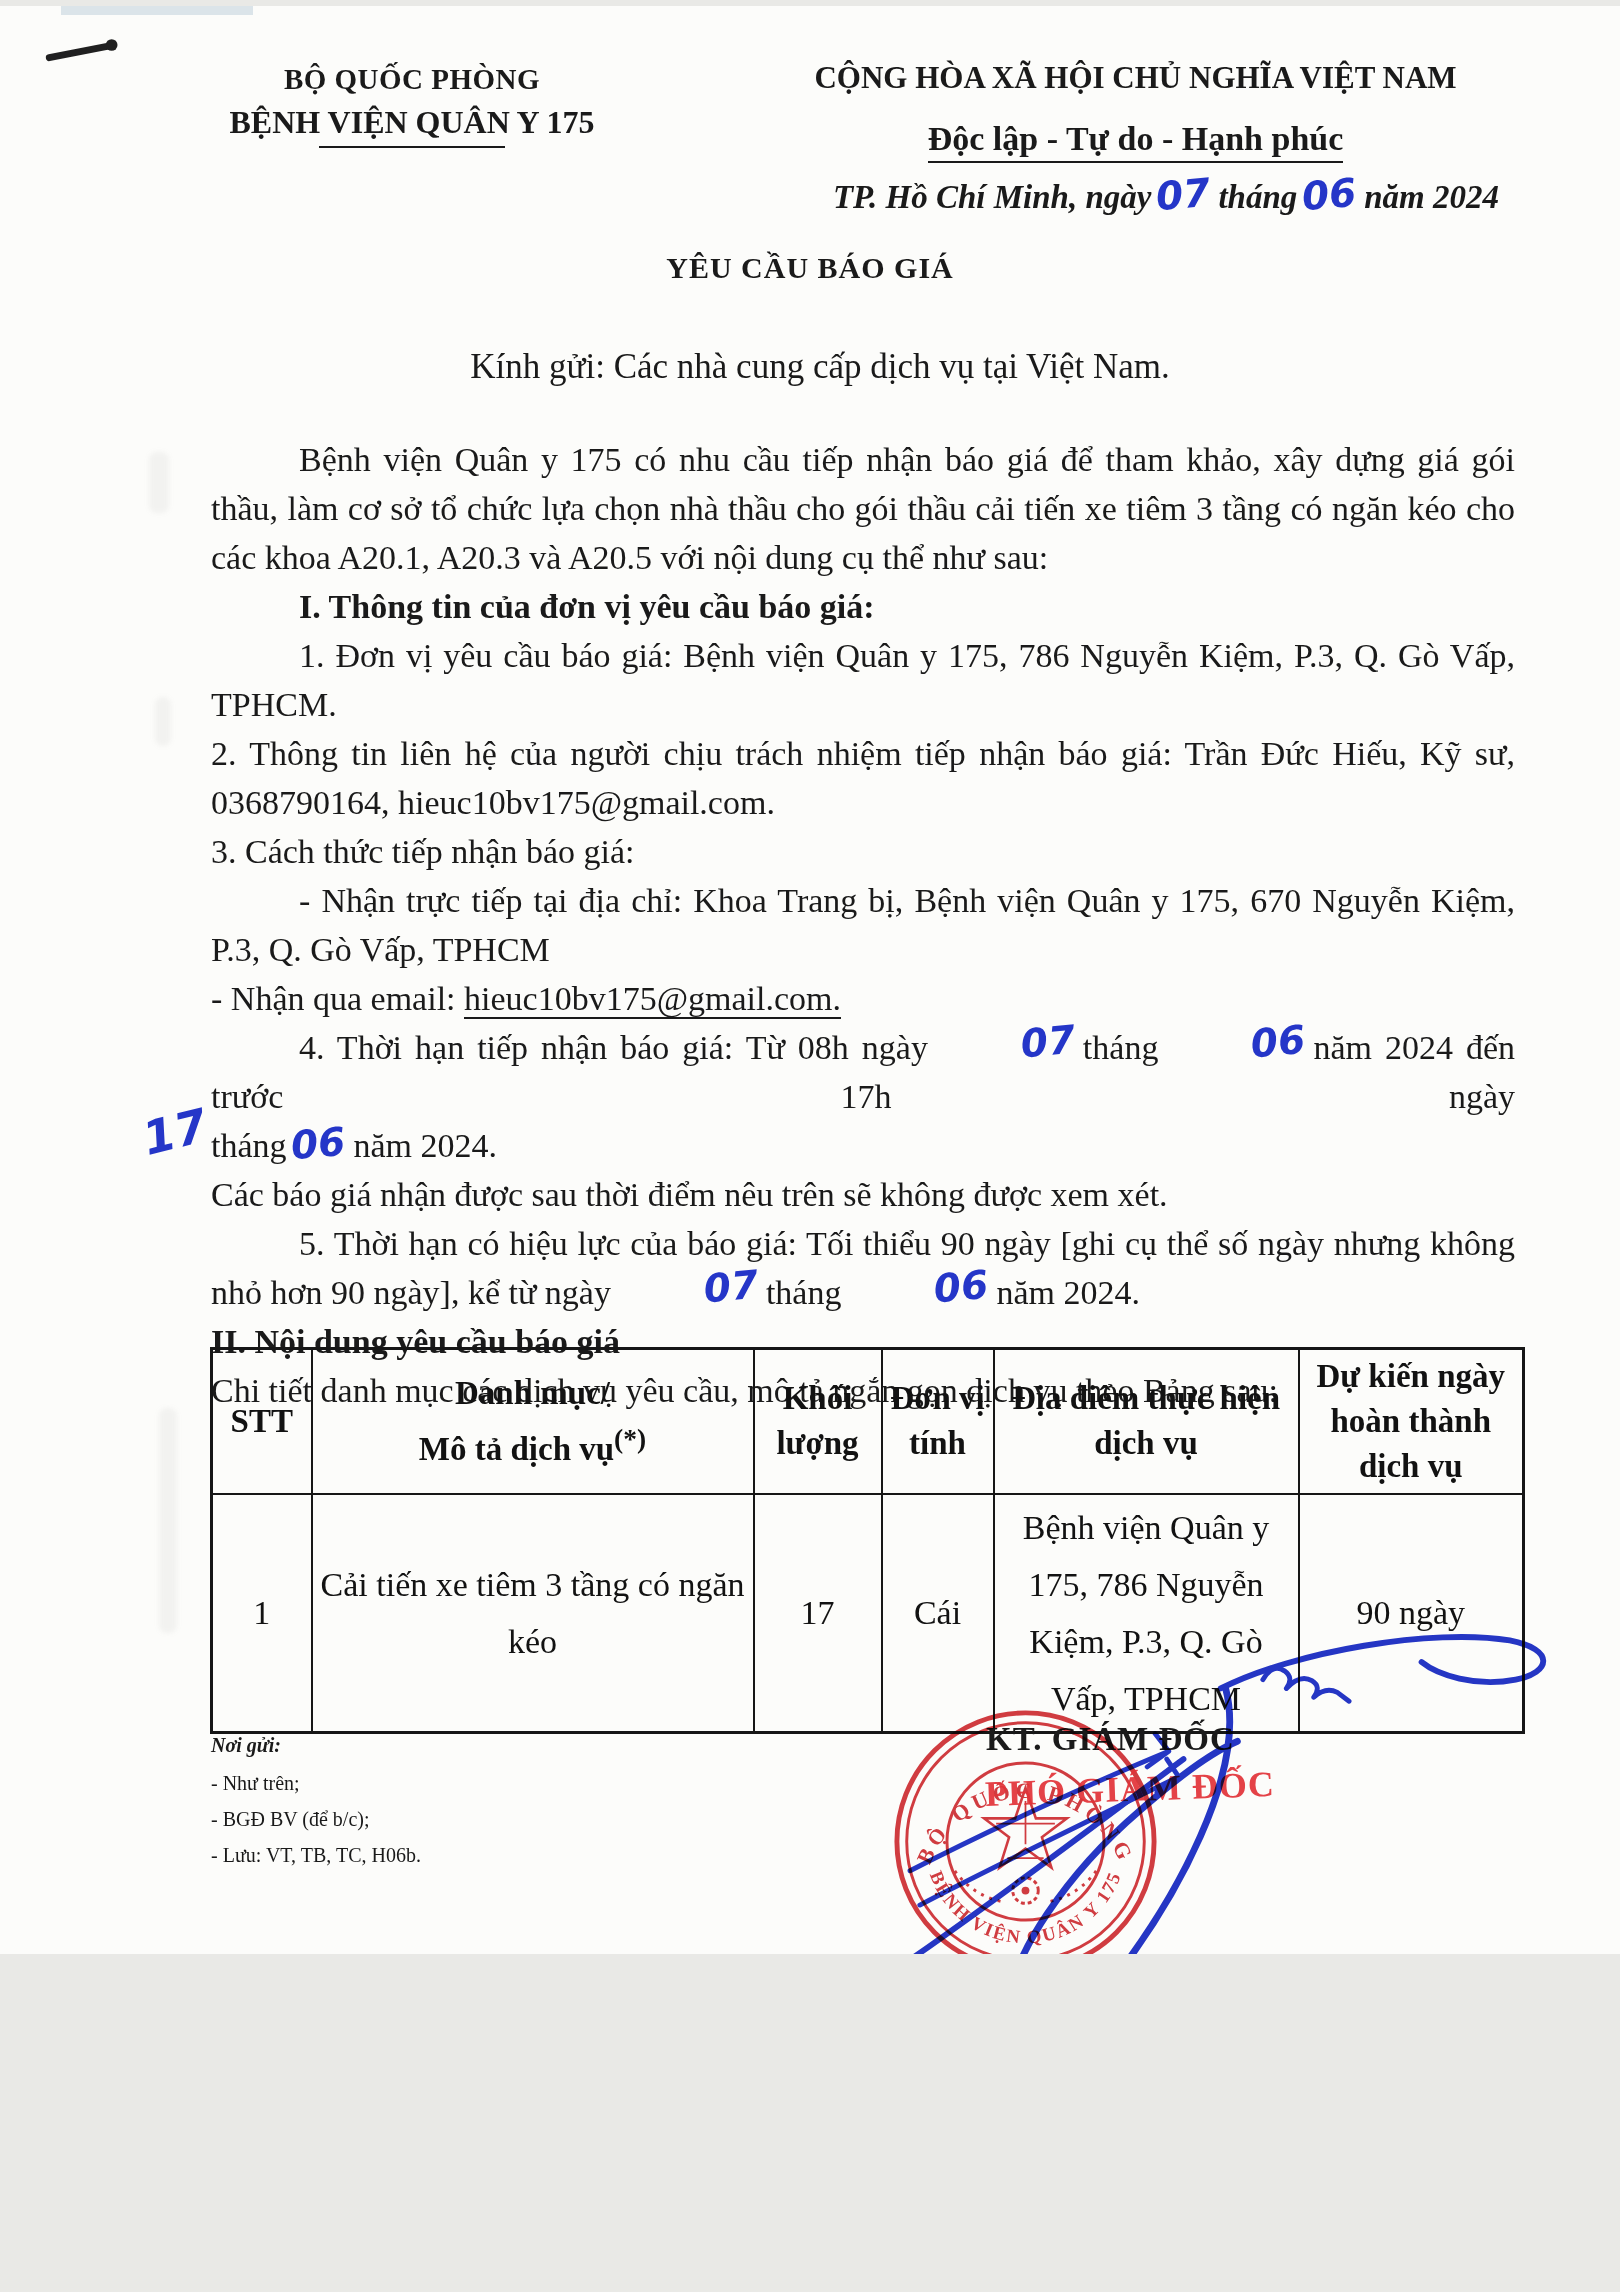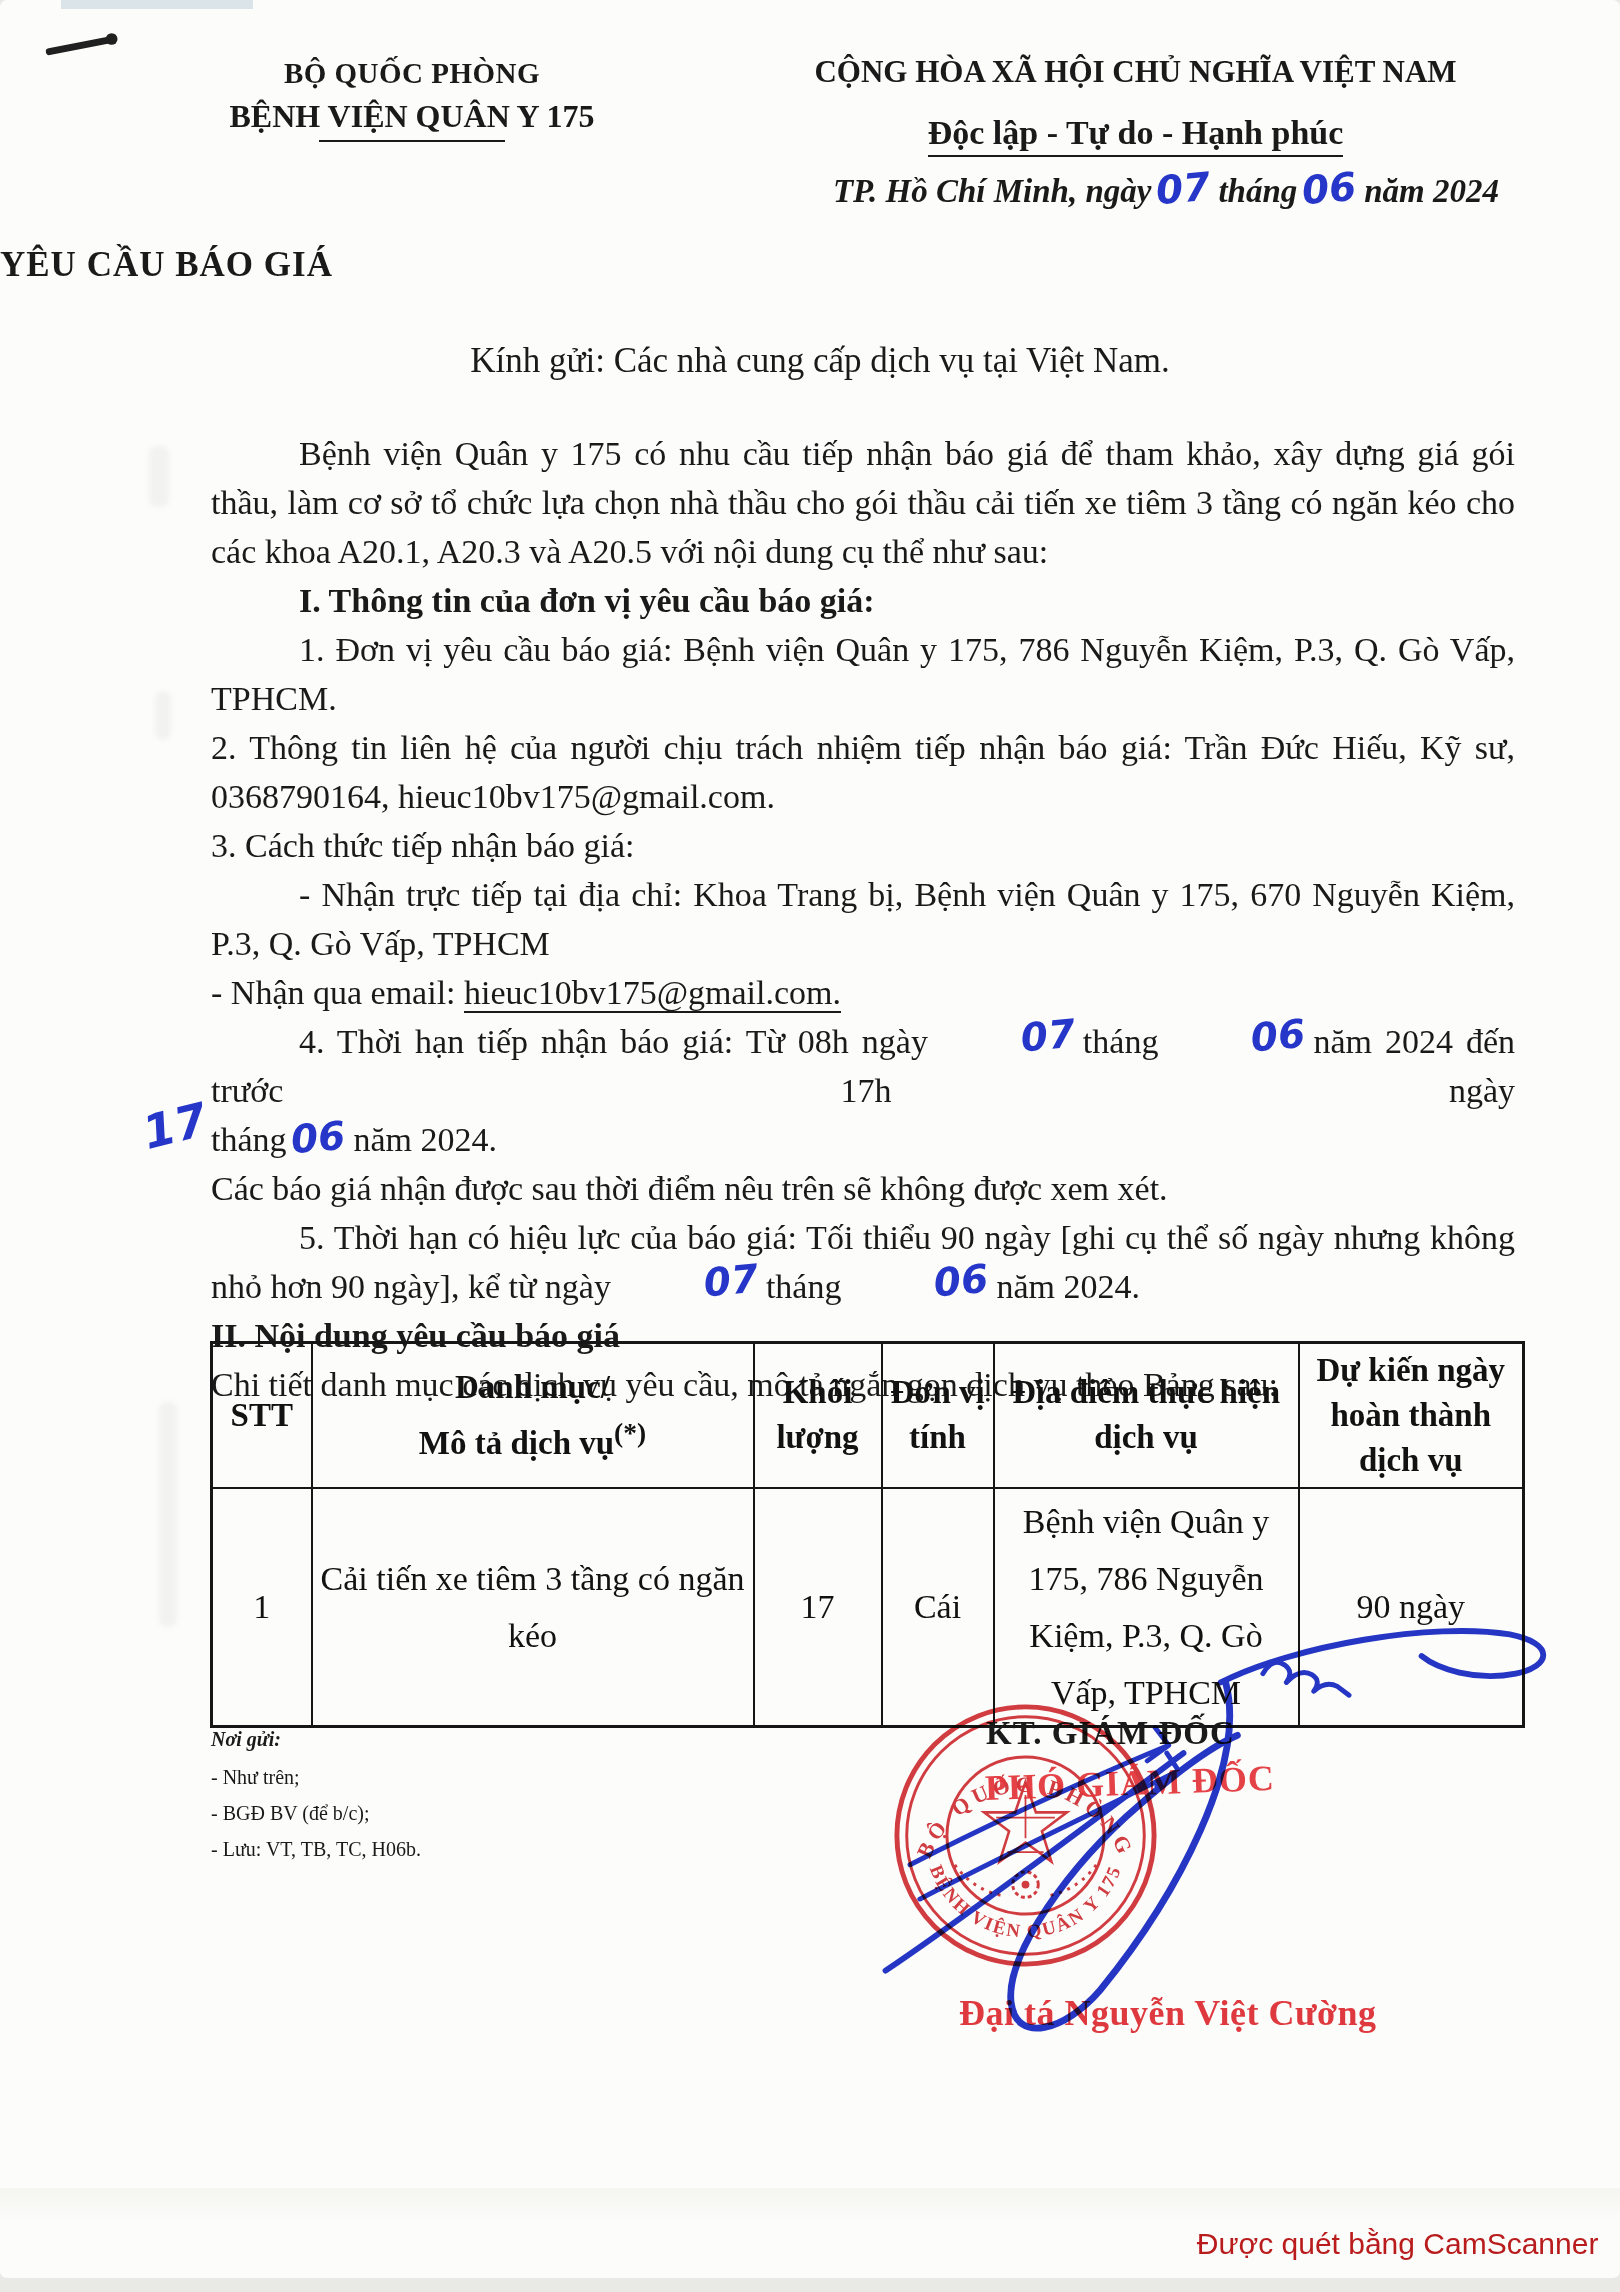--- a/index.html
+++ b/index.html
@@ -1,39 +1,39 @@
 <!DOCTYPE html>
 <html><head>
 <meta charset="utf-8">
 <style>
   html,body{margin:0;padding:0;background:#e9e9e6;}
   #doc{
-    position:relative; width:1620px; height:2278px; margin:0 auto;
+    position:relative; width:1620px; height:1948px; margin:6px auto;
     background:#fcfcfa; overflow:hidden;
-    font-family:"Liberation Serif",serif; color:#1a1a1a;border-radius:7px;
+    font-family:"Liberation Serif",serif; color:#1a1a1a;
   }
   
   .hdr-left{position:absolute; left:162px; top:57px; width:500px; text-align:center;}
   .hdr-left .l1{font-size:29px; font-weight:bold; letter-spacing:0.5px;}
   .hdr-left .l2{font-size:32px; font-weight:bold; margin-top:7.8px;}
   .hdr-left .l2::after{content:""; display:block; width:186px; border-bottom:2.9px solid #1a1a1a; margin:4.9px auto 0;}
   .hdr-right{position:absolute; left:772px; top:54px; width:727px; text-align:center;}
   .hdr-right .l1{font-size:31px; font-weight:bold;}
   .hdr-right .l2{display:inline-block; font-size:34px; font-weight:bold; margin-top:5.9px;
                  border-bottom:2.9px solid #1a1a1a; padding-bottom:2.9px;text-align:center;}
   .dateline{margin-top:11.8px; text-align:right; font-style:italic; font-weight:bold; font-size:33px; white-space:nowrap;}
   
   .hand{
     display:inline-block; font-family:"DejaVu Sans",sans-serif; font-style:italic; font-weight:600;
     color:#2536c8; font-size:39px; line-height:1; margin:0 7.8px 0 4.9px; transform:rotate(-5deg);
   }
   .hand-margin{position:absolute; left:-73px; top:-11.8px; font-size:46px; transform:rotate(-14deg);}
   
-  .title{position:absolute; left:0; top:245px; width:100%; 
-         font-size:35px; font-weight:bold; letter-spacing:1px;}
+  .title{position:absolute; left:0; top:245px; width:100%; text-align:center;
+         font-size:30px; font-weight:bold; letter-spacing:1px;}
   .salutation{position:absolute; left:10px; top:341px; width:100%; text-align:center; font-size:35px;font-family:Liberation Serif, serif;}
   .content{position:absolute; left:211px; top:429px; width:1304px; font-size:34px; line-height:49px; text-align:justify;}
   .content p, .content div{margin:0;}
   .ind{text-indent:88px;}
   .hang{margin-left:88px;}
   .bold{font-weight:bold;}
   .stretch{text-align:justify; text-align-last:justify;}
   .u-mail{border-bottom:2.9px solid #1a1a1a;}
   .line2-wrap{position:relative;}
   .s2-heading{margin-top:-17.6px;}

